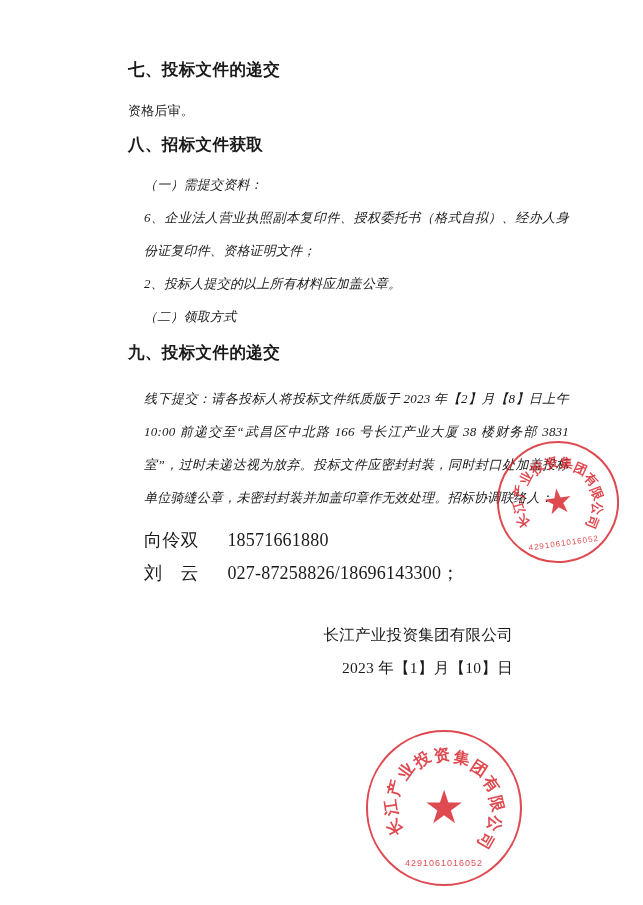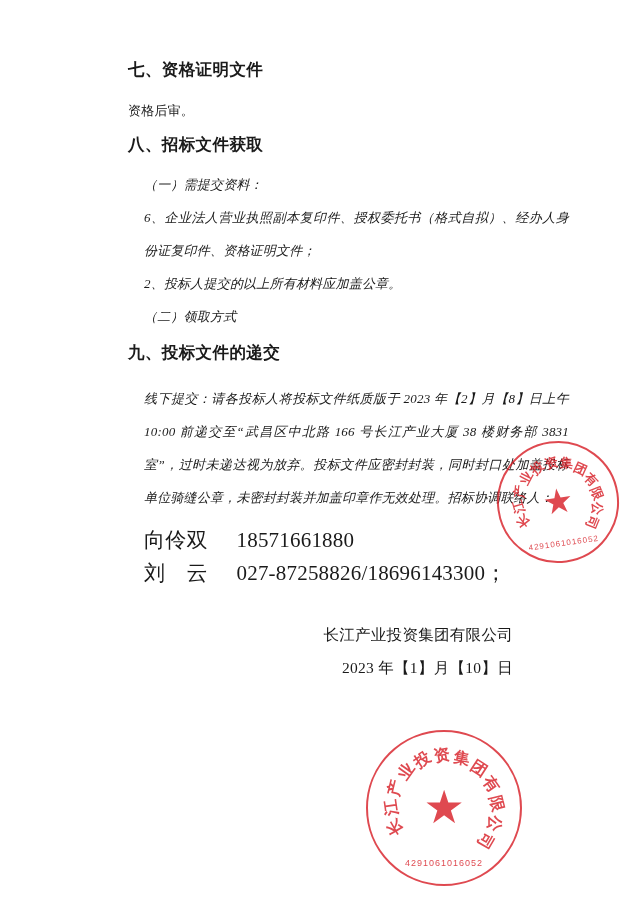--- a/index.html
+++ b/index.html
@@ -57,21 +57,21 @@
     padding-left: 16px;
     font-style: italic;
   }
   .blk {
     margin-bottom: 10px;
   }
   .blk-sm {
     margin-bottom: 6px;
   }
   .contact {
-    font-size: 21px;
+    font-size: 18px;
     line-height: 33px;
     padding-left: 16px;
     letter-spacing: 0.2px;
   }
   .contact .nm {
     display: inline-block;
     min-width: 56px;
   }
   .contact .sp {
     display: inline-block;
@@ -157,21 +157,21 @@
   }
 </style>
 </head>
 <body>
 
 <div class="page">
 
   <div class="doc-body">
 
     <div class="h-wrap">
-      <h2 class="section">七、资格证明文件</h2>
+      <h2 class="section">七、投标文件的递交</h2>
     </div>
     <div class="blk">
       <p class="para indent1">资格后审。</p>
     </div>
 
     <div class="h-wrap">
       <h2 class="section">八、招标文件获取</h2>
     </div>
     <div class="blk-sm">
       <p class="para indent2">（一）需提交资料：</p>

